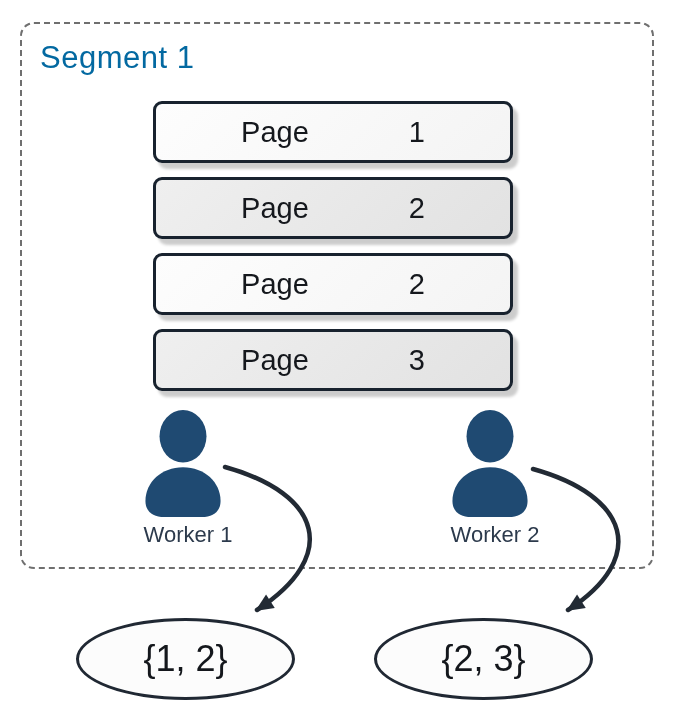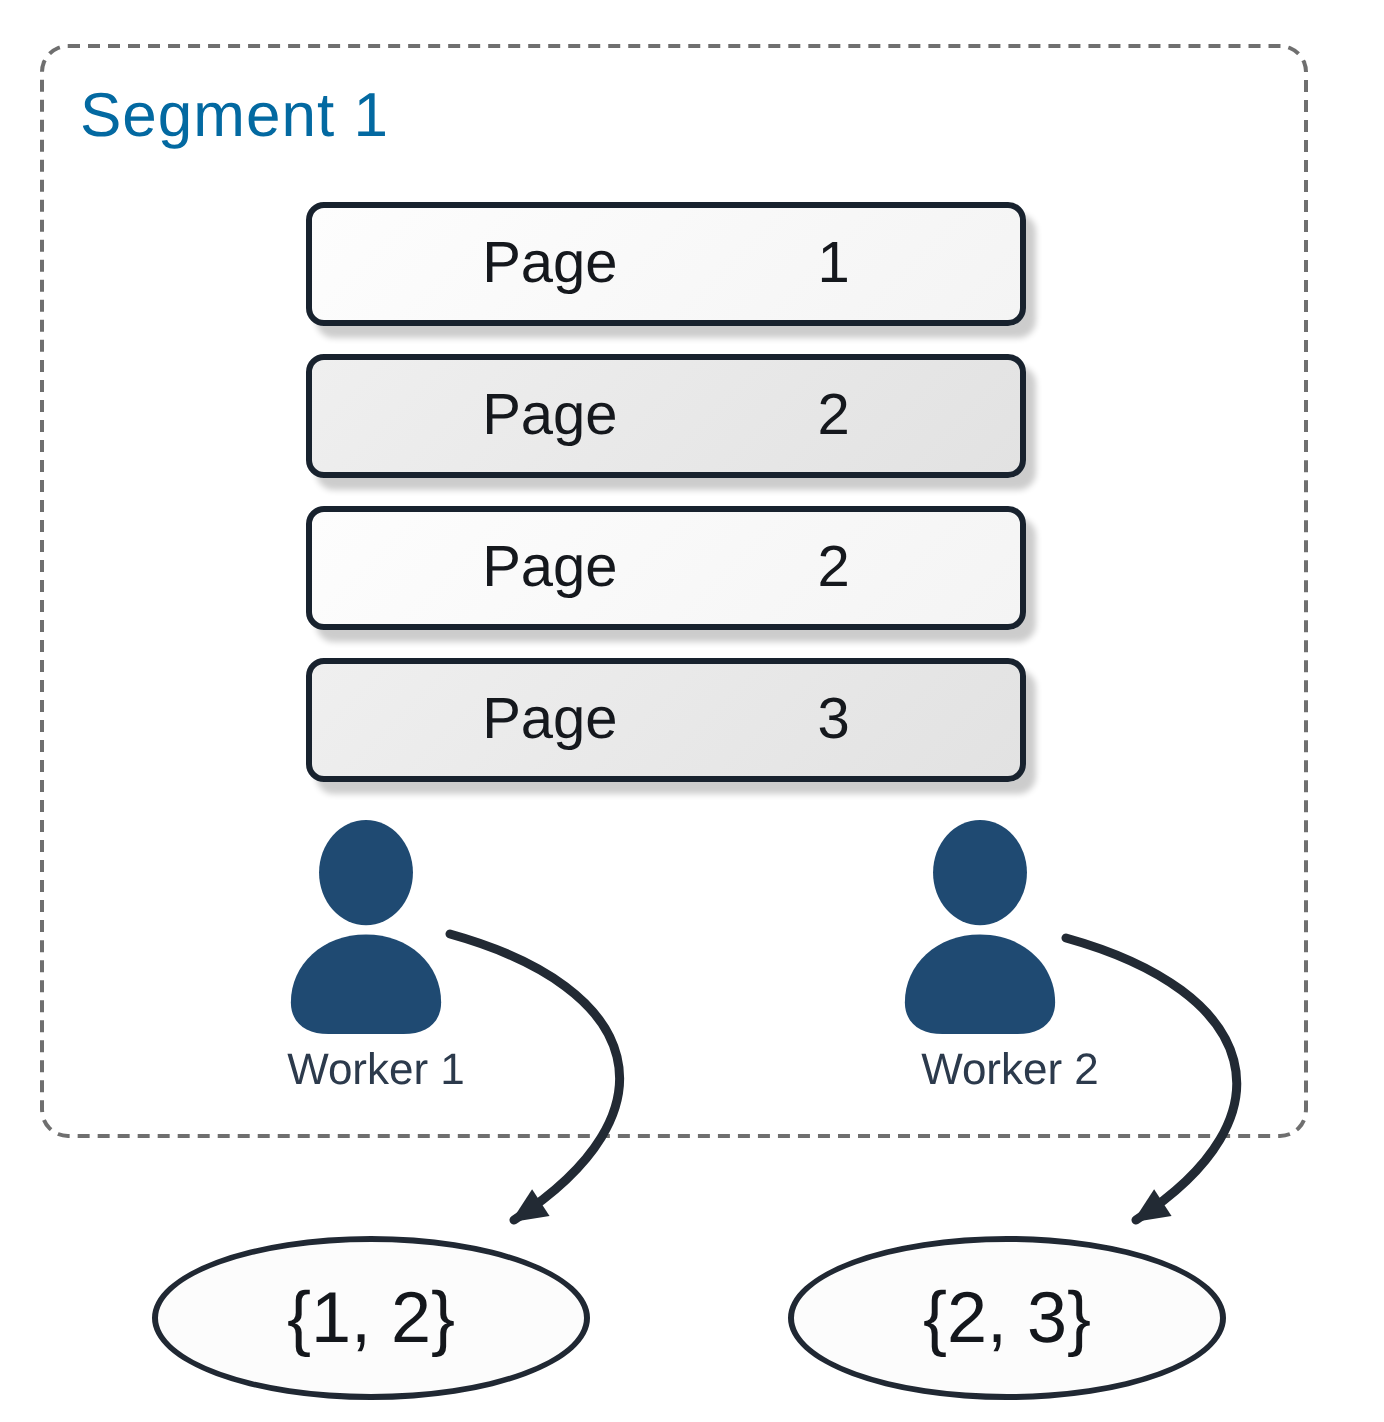--- a/index.html
+++ b/index.html
@@ -41,33 +41,33 @@
 
   .worker-icon{position:absolute;width:94px;height:108px;}
   .worker-icon.w1{left:136px;top:410px;}
   .worker-icon.w2{left:443px;top:410px;}
 
   .worker-label{
     position:absolute;top:522px;width:220px;text-align:center;
     font-size:22px;color:var(--worker-label);
   }
   .worker-label.w1{left:78px;}
-  .worker-label.w2{left:395px;}
+  .worker-label.w2{left:385px;}
 
   .arrows{position:absolute;left:0;top:0;width:692px;height:711px;pointer-events:none;}
 
   .result-ellipse{
     position:absolute;top:618px;width:219px;height:82px;
     border:3px solid var(--ellipse-border);border-radius:50%;
     background:var(--ellipse-fill);
     display:flex;align-items:center;justify-content:center;
     font-size:36px;color:#14171c;
   }
   .result-ellipse.e1{left:76px;align-items:center;}
-  .result-ellipse.e2{left:394px;align-items:center;}
+  .result-ellipse.e2{left:374px;align-items:center;}
 </style>
 </head>
 <body>
 
 <div class="canvas">
 
   <div class="segment-box"></div>
 
   <div class="segment-label">Segment 1</div>
 

